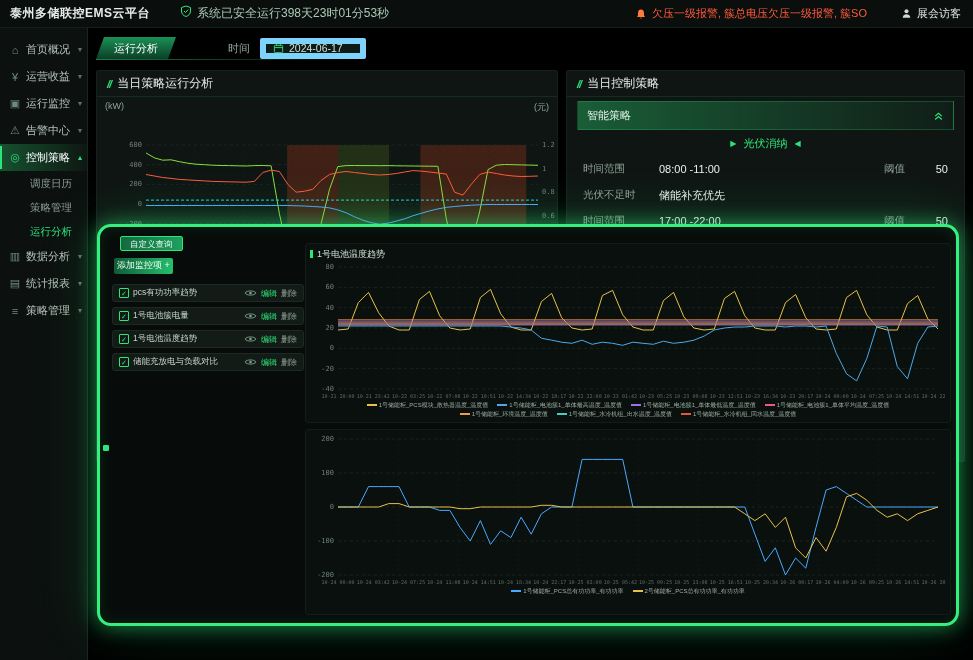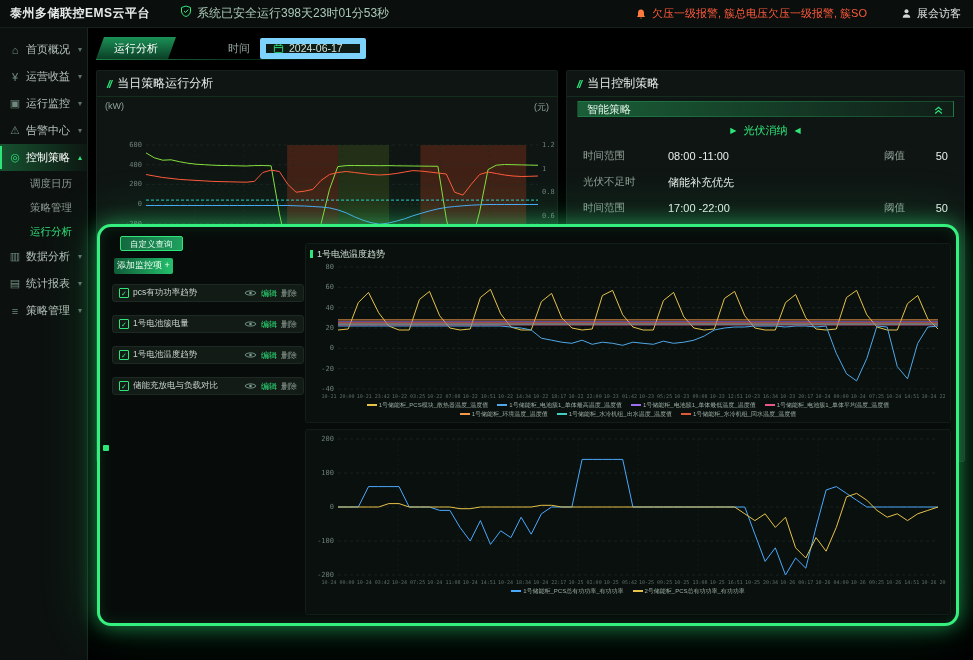--- a/index.html
+++ b/index.html
@@ -45,44 +45,44 @@
   .panel-left { left:96px; top:70px; width:462px; height:392px; }
   .panel-right { left:566px; top:70px; width:399px; height:392px; }
   .panel-header { height:26px; display:flex; align-items:center; gap:6px; padding:0 10px; border-bottom:1px solid rgba(46,229,122,.12); }
   .slashes { color:#2ee57a; font-weight:bold; font-style:italic; font-size:11px; letter-spacing:-1px; }
   .panel-title { font-size:12px; color:#e6ece9; }
   .unit-row { position:absolute; left:8px; right:8px; top:30px; display:flex; justify-content:space-between;
               font-size:9px; color:#8fa39a; }
   .chart-main { position:absolute; left:21px; top:42px; width:446px; height:132px; }
 
   .strategy-title { text-align:center; font-size:11px; color:#dde6e0; height:24px; line-height:26px; }
-  .strategy-bar { margin:4px 10px 0 10px; height:16px; display:flex; align-items:center; padding:0 9px;
+  .strategy-bar { margin:4px 10px 0 10px; height:29px; display:flex; align-items:center; padding:0 9px;
                   background:linear-gradient(90deg, rgba(46,229,122,.35), rgba(46,229,122,.04));
                   border:1px solid rgba(46,229,122,.22); font-size:11px; color:#dff2e6; cursor:pointer; }
   .strategy-bar .collapse { margin-left:auto; }
   .mode-line { height:26px; display:flex; align-items:center; justify-content:center; gap:7px;
                color:#2ee57a; font-size:11px; }
   .mode-line .arr { font-size:8px; }
   .srow { height:26px; display:flex; align-items:center; padding:0 16px; font-size:11px; }
-  .sl  { color:#8fa096; width:85px; font-size:10.5px; }
+  .sl  { color:#8fa096; width:76px; font-size:10.5px; }
   .sv  { color:#e8f0ea; flex:1; }
   .sl2 { color:#8fa096; width:38px; font-size:10.5px; }
   .sv2 { color:#e8f0ea; width:26px; text-align:right; }
 
   
   .popup { position:absolute; left:97px; top:224px; width:862px; height:402px; background:#070c0a;
            border:3px solid #35f07e; border-radius:14px; z-index:20;
            box-shadow:0 0 20px rgba(46,229,122,.55), 0 0 55px rgba(46,229,122,.22), inset 0 0 14px rgba(46,229,122,.12); }
   .btn-query { position:absolute; left:20px; top:9px; height:15px; line-height:14px; padding:0 9px; font-size:8.5px;
                color:#dffbec; background:linear-gradient(90deg,#14693f,#1fa05f); border:1px solid #2ee57a;
                border-radius:2px; cursor:pointer; }
   .btn-add { position:absolute; left:14px; top:31px; height:16px; line-height:15px; padding:0 3px; font-size:9px;
              color:#eafff2; background:linear-gradient(90deg,#0f5c38,#24c06d); border-radius:2px; cursor:pointer; }
   .monitor-list { position:absolute; left:12px; top:57px; width:192px; }
-  .mrow { height:18px; margin-bottom:13px; background:#121b16; border:1px solid #1c2a23; border-radius:3px;
+  .mrow { height:18px; margin-bottom:5px; background:#121b16; border:1px solid #1c2a23; border-radius:3px;
           display:flex; align-items:center; gap:4px; padding:0 6px; cursor:pointer; }
   .chk { width:10px; height:10px; border:1px solid #2ee57a; color:#2ee57a; font-size:7px; line-height:9px;
          text-align:center; border-radius:1px; flex:none; }
   .mname { flex:1; font-size:8.5px; color:#c6d2cb; white-space:nowrap; overflow:hidden; text-overflow:ellipsis; }
   .edit { font-size:8px; color:#2ee57a; cursor:pointer; }
   .del  { font-size:8px; color:#8fa096; cursor:pointer; }
   .side-handle { position:absolute; left:3px; top:218px; width:6px; height:6px; background:#2ee57a; border-radius:1px; }
 
   .pchart { position:absolute; left:205px; width:646px; background:#0a100d; border:1px solid #121d17; border-radius:3px; padding:3px 4px; }
   .pchart1 { top:16px; height:180px; }

